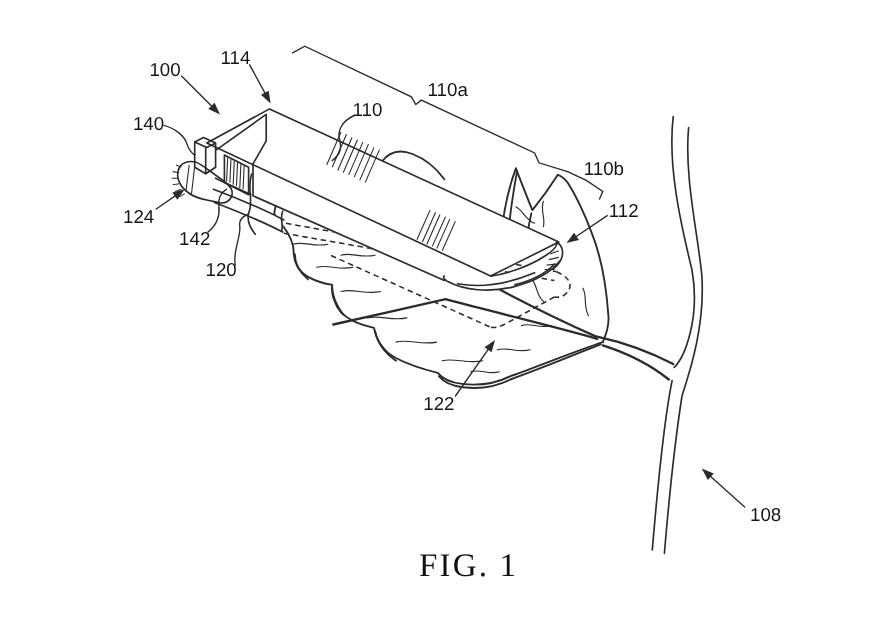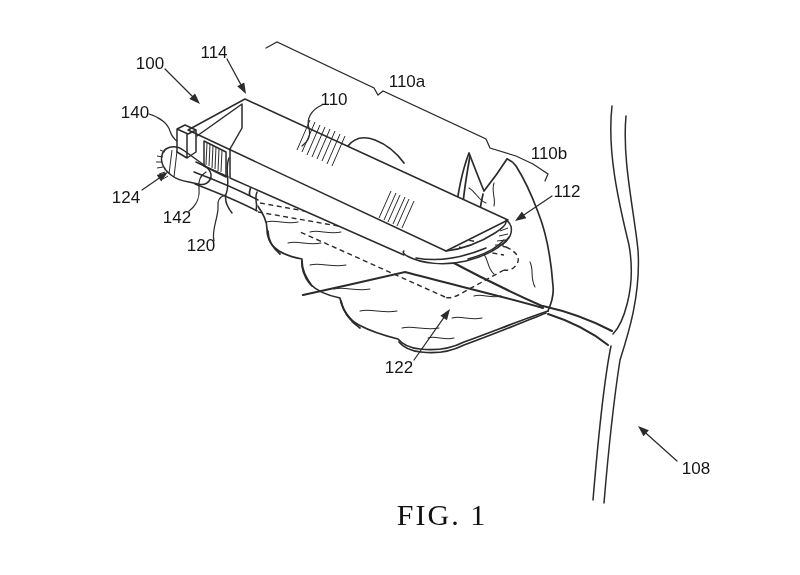--- a/index.html
+++ b/index.html
@@ -10,21 +10,21 @@
   .lineart path{fill:none;stroke:var(--ink);stroke-width:1.5;stroke-linecap:round;stroke-linejoin:round;}
   .leafart path{fill:none;stroke:var(--ink);stroke-width:1.7;stroke-linecap:round;stroke-linejoin:round;}
   .vein path{fill:none;stroke:var(--ink);stroke-width:1.05;stroke-linecap:round;}
   .dashed path{fill:none;stroke:var(--ink);stroke-width:1.4;stroke-dasharray:5 3.5;stroke-linecap:butt;}
   .bold path{fill:none;stroke:var(--ink);stroke-width:2.1;stroke-linecap:round;}
   .hatch path{fill:none;stroke:var(--ink);stroke-width:1;stroke-linecap:butt;}
   .leaders path{fill:none;stroke:var(--ink);stroke-width:1.25;stroke-linecap:round;}
   .arrows line{stroke:var(--ink);stroke-width:1.25;stroke-linecap:round;}
   .arrows polygon{fill:var(--ink);stroke:none;}
   text.ref{font-family:"Liberation Sans",sans-serif;font-size:17px;fill:#151515;text-anchor:middle;}
-  .caption{position:absolute;left:332px;top:498px;width:220px;text-align:center;
+  .caption{position:absolute;left:316px;top:498px;width:220px;text-align:center;
            font-family:"Liberation Serif",serif;font-size:30px;letter-spacing:2px;color:#111;}
 </style>
 </head>
 <body>
 
 <div class="stage">
   <svg class="fig" width="800" height="575" viewBox="0 0 800 575">
       <g class="leafart">
         <path d="M252,154 C247,166 254,178 250,190 C248,197 252,202 257,205 C263,213 267,221 267,229 C267,239 272,247 279,251 C287,256 296,258 302,259 C301,267 304,277 310,284 C318,292 330,296 340,298 C342,309 349,320 359,325 C372,332 386,336 398,339 C402,344 410,348 420,349 C436,351 452,348 464,342 C492,332 521,320 548,311"></path>
         <path d="M268,231 C268,240 273,248 280,254 M302,261 C302,269 306,278 312,286 M341,301 C343,311 350,321 360,328 M399,342 C403,347 411,351 421,352 C436,354 452,351 464,345 C492,335 521,323 546,313"></path>

